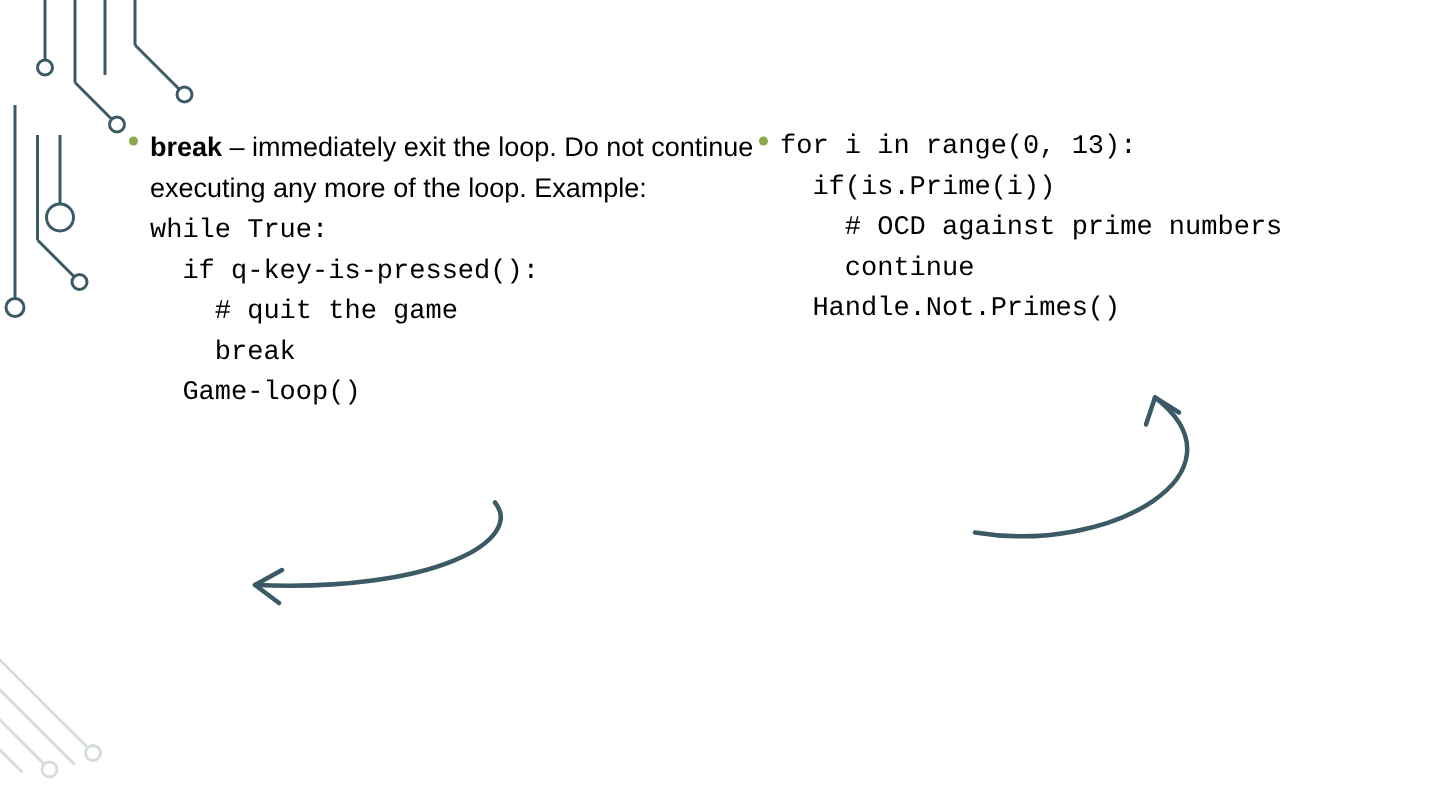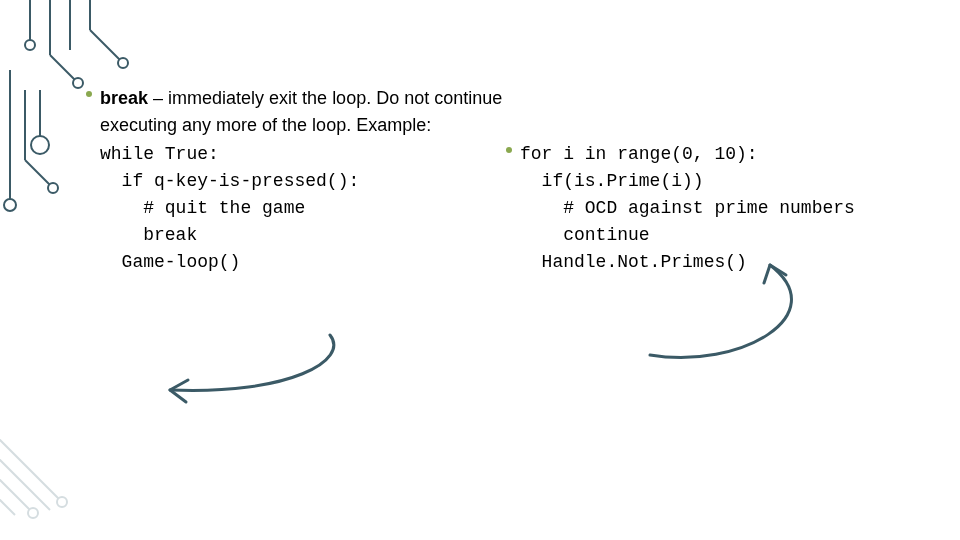--- a/index.html
+++ b/index.html
@@ -29,21 +29,20 @@
   font-size: 30px;
   font-weight: 400;
   letter-spacing: 0.5px;
   color: #000;
   line-height: 1.2;
   margin-bottom: 36px;
 }
 .columns {
   display: flex;
   gap: 0;
-  align-items: flex-end;
 }
 .col {
   flex: 1;
   position: relative;
 }
 .bullet-dot {
   position: absolute;
   left: -14px;
   top: 6px;
   width: 6px;
@@ -126,21 +125,21 @@
         <b>break</b><span> – immediately exit the loop. Do not continue executing any more of the loop. Example:</span>
       </p>
       <pre class="code">while True:
   if q-key-is-pressed():
     # quit the game
     break
   Game-loop()</pre>
     </div>
     <div class="col">
       <span class="bullet-dot"></span>
-      <pre class="code">for i in range(0, 10):
+      <pre class="code">for i in range(0, 13):
   if(is.Prime(i))
     # OCD against prime numbers
     continue
   Handle.Not.Primes()</pre>
     </div>
   </div>
 </div>
 
 <svg class="arrow-break" viewBox="0 0 220 120">
   <path d="M 190 45 C 210 70, 150 105, 30 100" stroke="#3b5a66" stroke-width="3" fill="none" stroke-linecap="round"></path>

